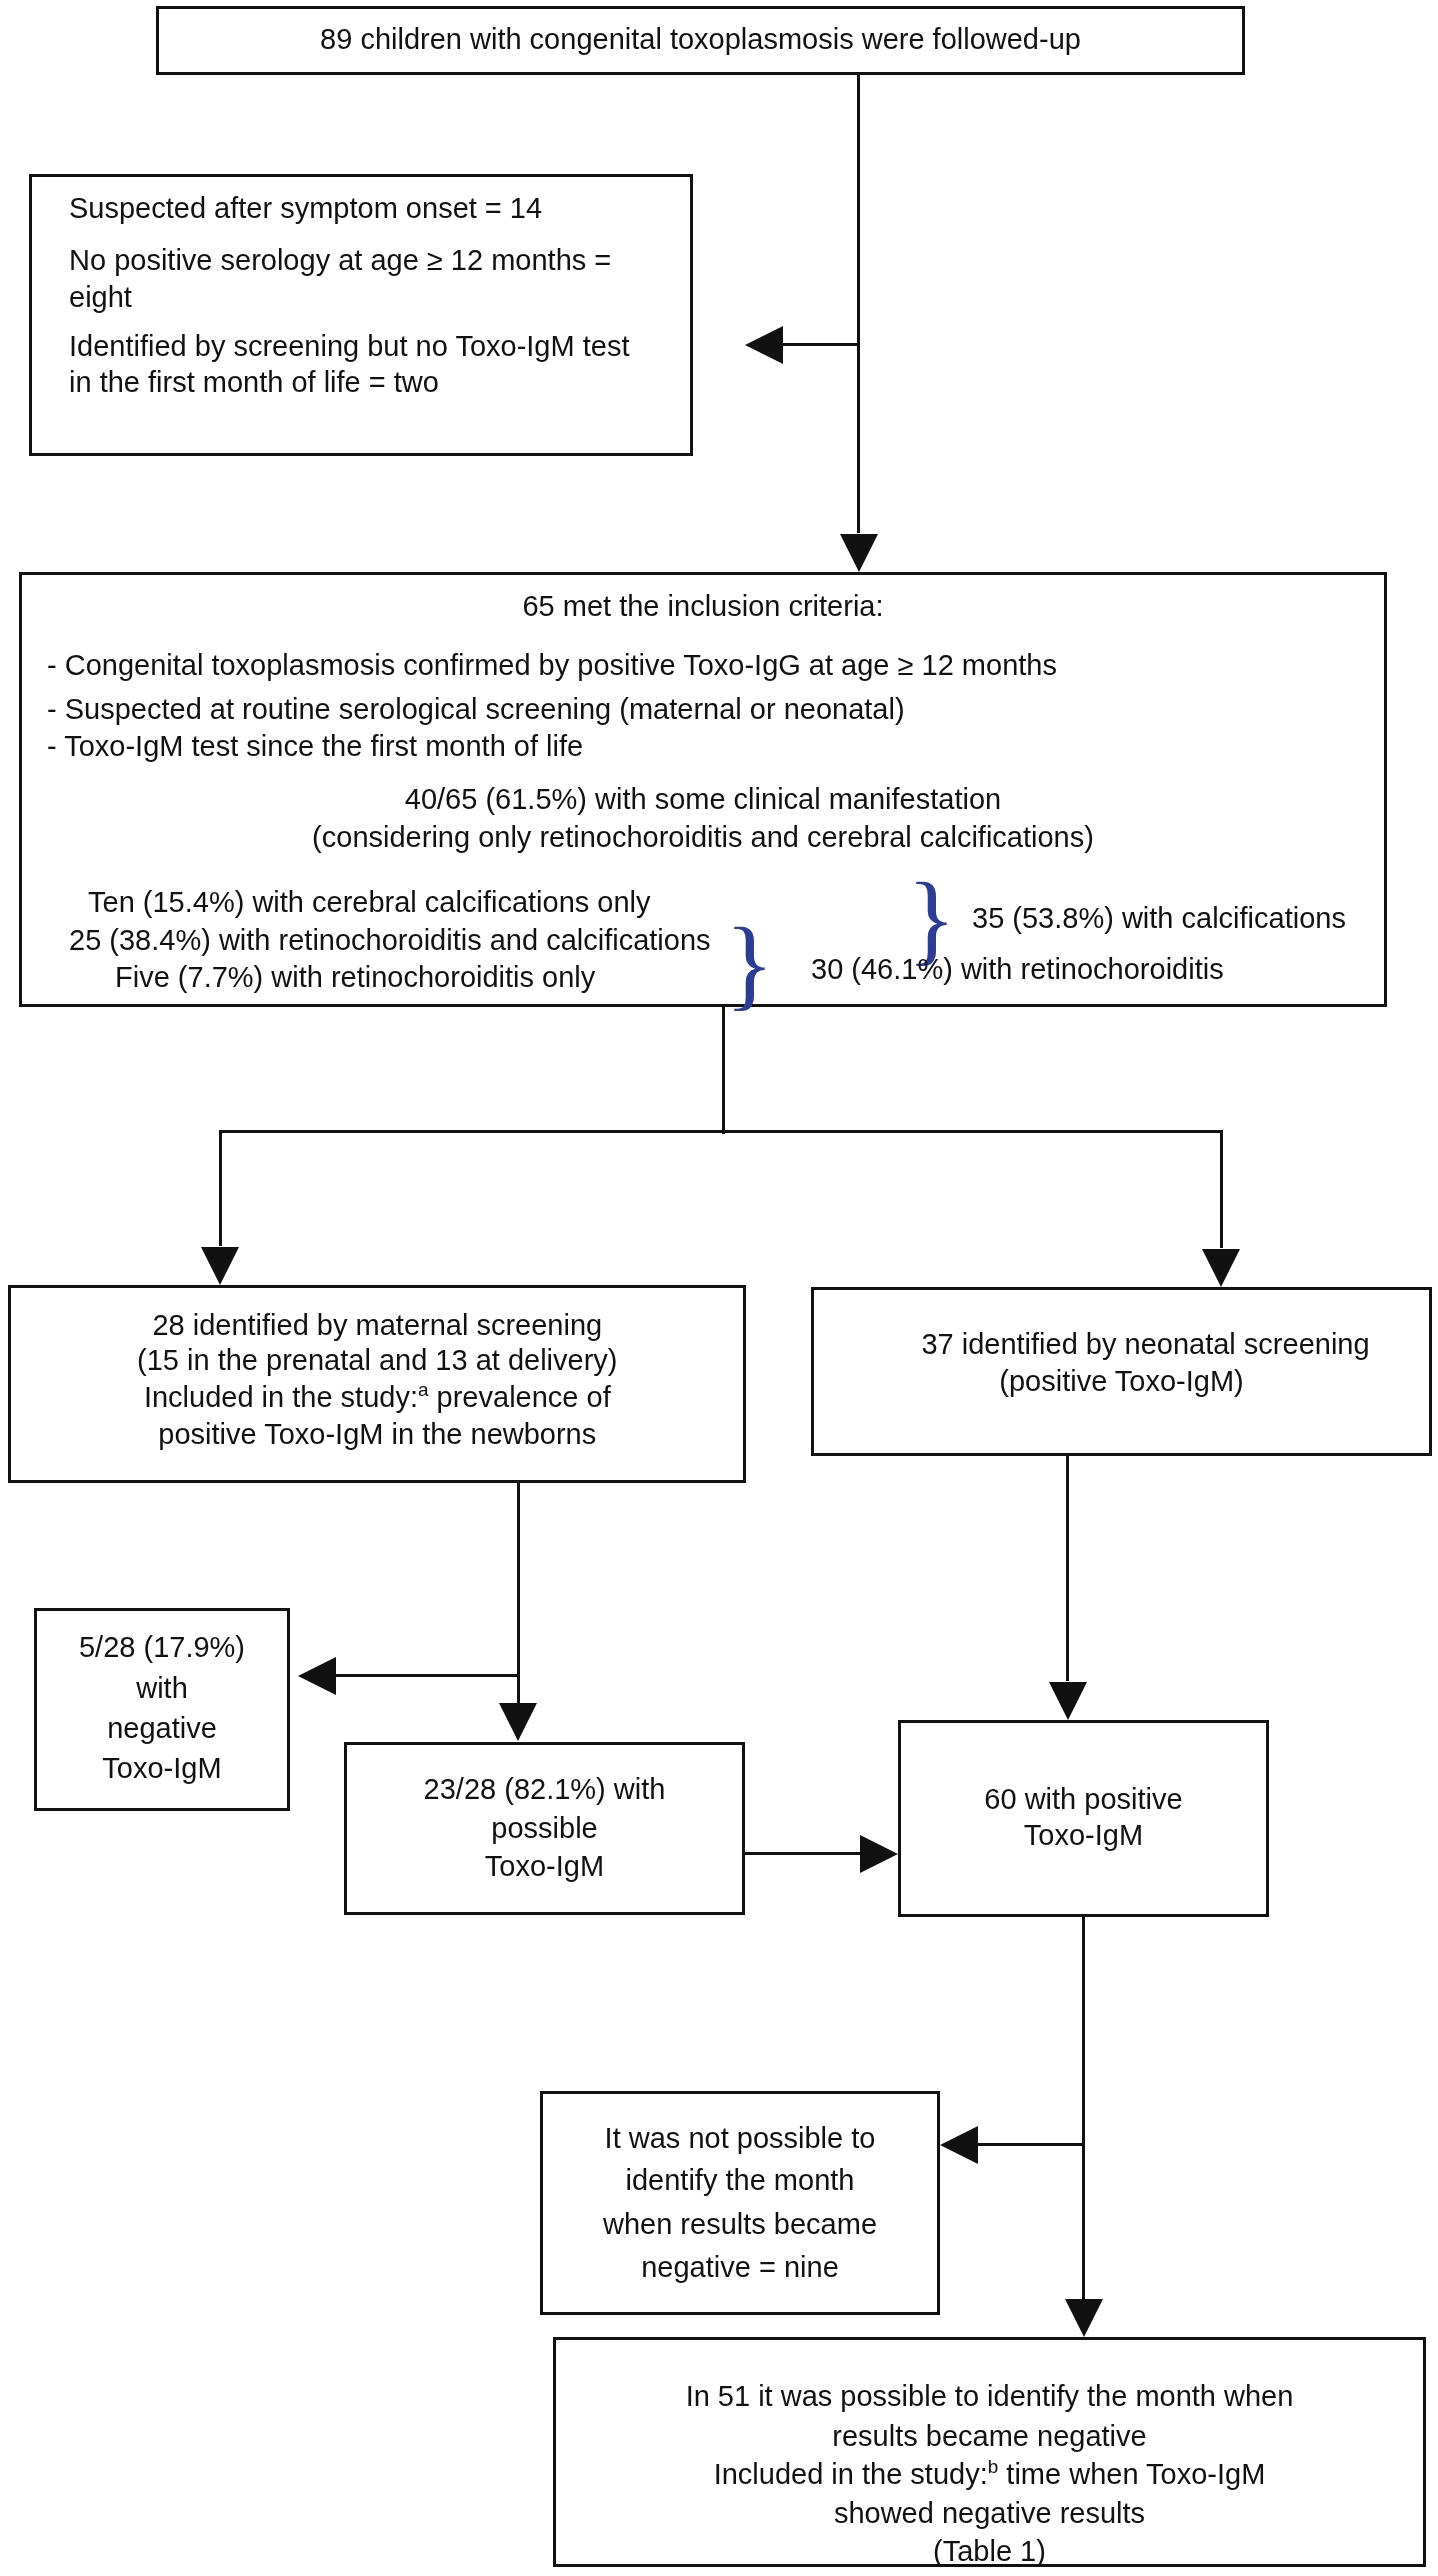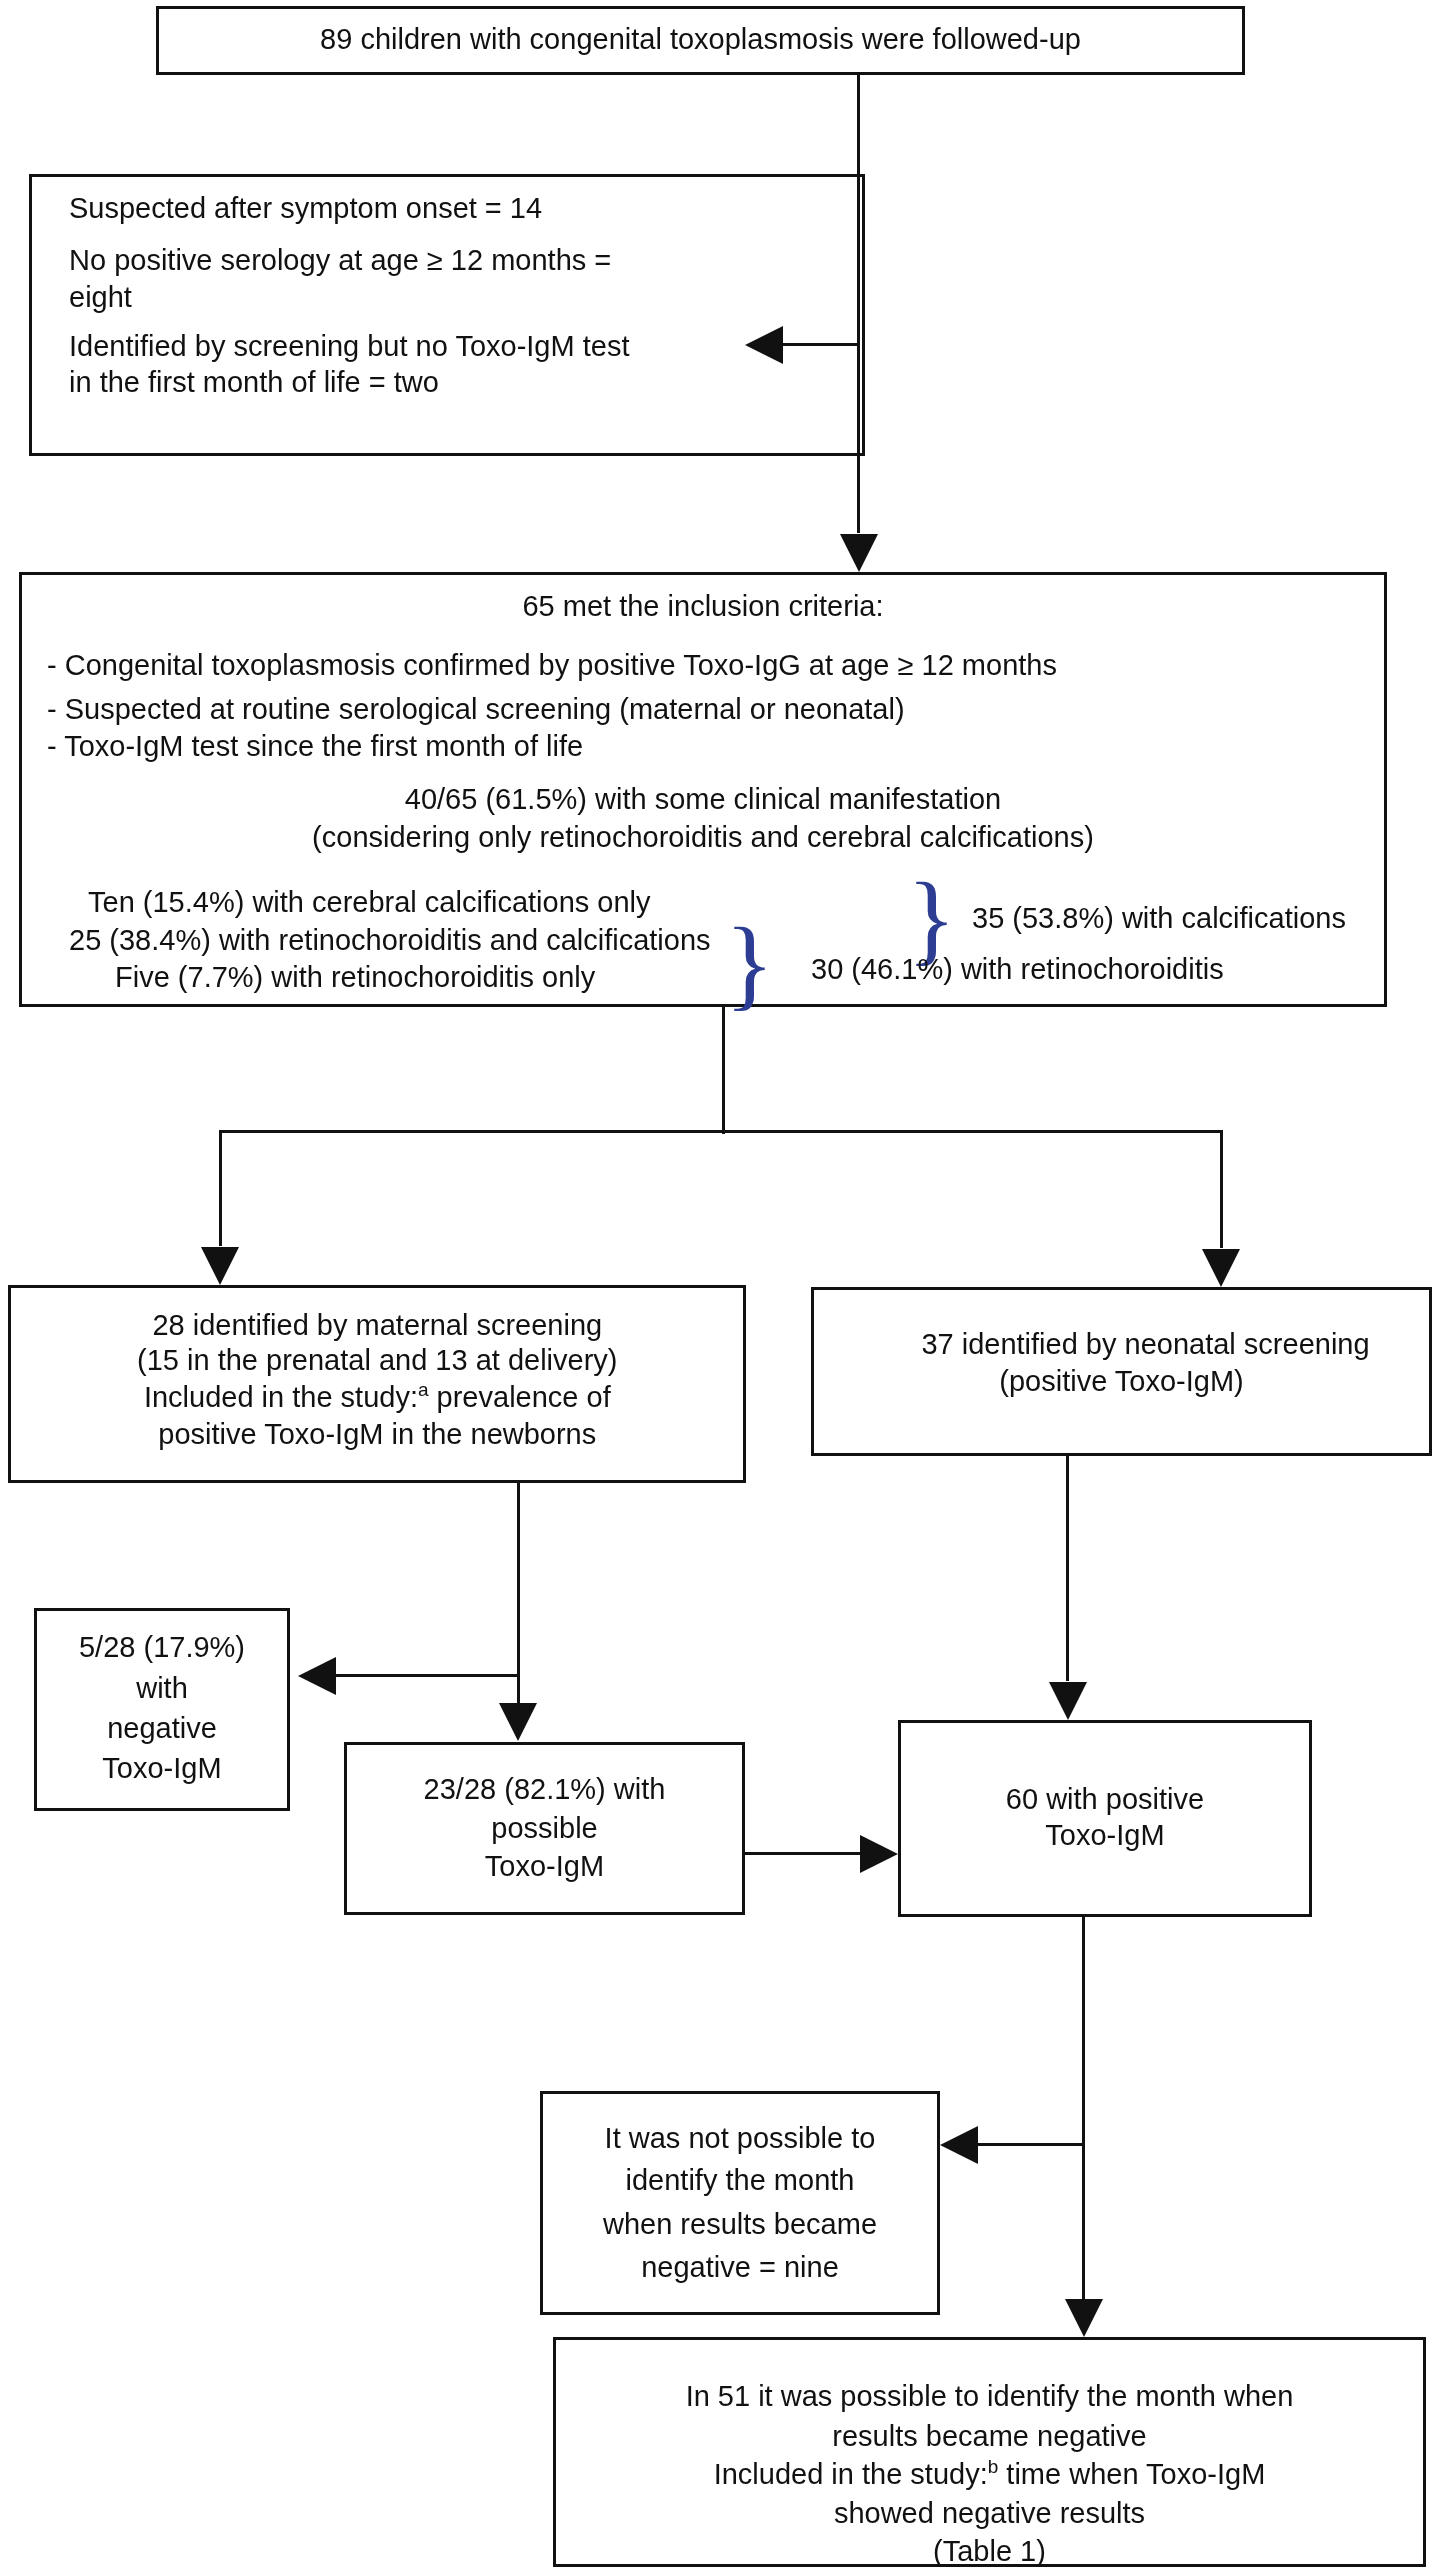--- a/index.html
+++ b/index.html
@@ -67,21 +67,21 @@
 </style>
 </head>
 <body>
 
 <div id="flowchart">
 
   <div class="box" style="left:156px;top:6.4px;width:1089px;height:69px;">
     <div class="tline center" style="top:12px;">89 children with congenital toxoplasmosis were followed-up</div>
   </div>
 
-  <div class="box" style="left:29px;top:174px;width:836px;height:282px;">
+  <div class="box" style="left:29px;top:174px;width:664px;height:282px;">
     <div class="tline leftal" style="left:37px;top:12.8px;">Suspected after symptom onset = 14</div>
     <div class="tline leftal" style="left:37px;top:65px;">No positive serology at age ≥ 12 months =</div>
     <div class="tline leftal" style="left:37px;top:102px;">eight</div>
     <div class="tline leftal" style="left:37px;top:151px;">Identified by screening but no Toxo-IgM test</div>
     <div class="tline leftal" style="left:37px;top:187px;">in the first month of life = two</div>
   </div>
 
   <div class="box" style="left:19px;top:572px;width:1368px;height:435px;">
     <div class="tline center" style="top:12.8px;">65 met the inclusion criteria:</div>
     <div class="tline leftal" style="left:25px;top:72px;">- Congenital toxoplasmosis confirmed by positive Toxo-IgG at age ≥ 12 months</div>
@@ -120,21 +120,21 @@
     <div class="tline center" style="top:99px;">negative</div>
     <div class="tline center" style="top:139px;">Toxo-IgM</div>
   </div>
 
   <div class="box" style="left:344px;top:1742px;width:401px;height:173px;">
     <div class="tline center" style="top:26px;">23/28 (82.1%) with</div>
     <div class="tline center" style="top:65px;">possible</div>
     <div class="tline center" style="top:103px;">Toxo-IgM</div>
   </div>
 
-  <div class="box" style="left:898px;top:1720px;width:414px;height:197px;padding-left:44px;">
+  <div class="box" style="left:898px;top:1720px;width:371px;height:197px;padding-left:44px;">
     <div class="tline center" style="top:58px;">60 with positive</div>
     <div class="tline center" style="top:94px;">Toxo-IgM</div>
   </div>
 
   <div class="box" style="left:540px;top:2091px;width:400px;height:224px;">
     <div class="tline center" style="top:25.6px;">It was not possible to</div>
     <div class="tline center" style="top:68px;">identify the month</div>
     <div class="tline center" style="top:112px;">when results became</div>
     <div class="tline center" style="top:155px;">negative = nine</div>
   </div>

